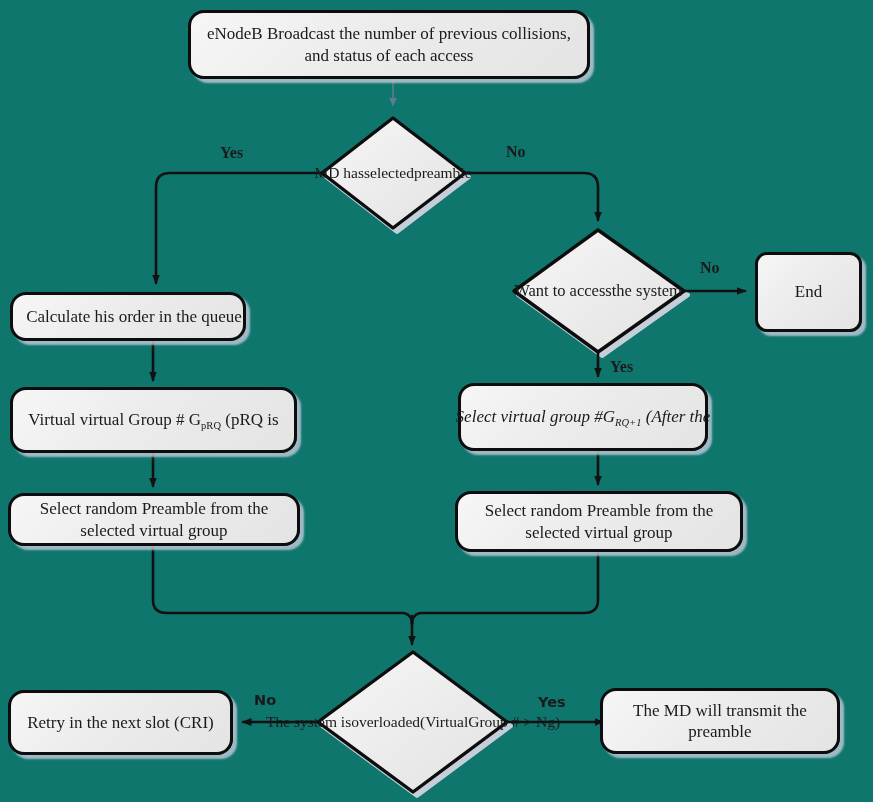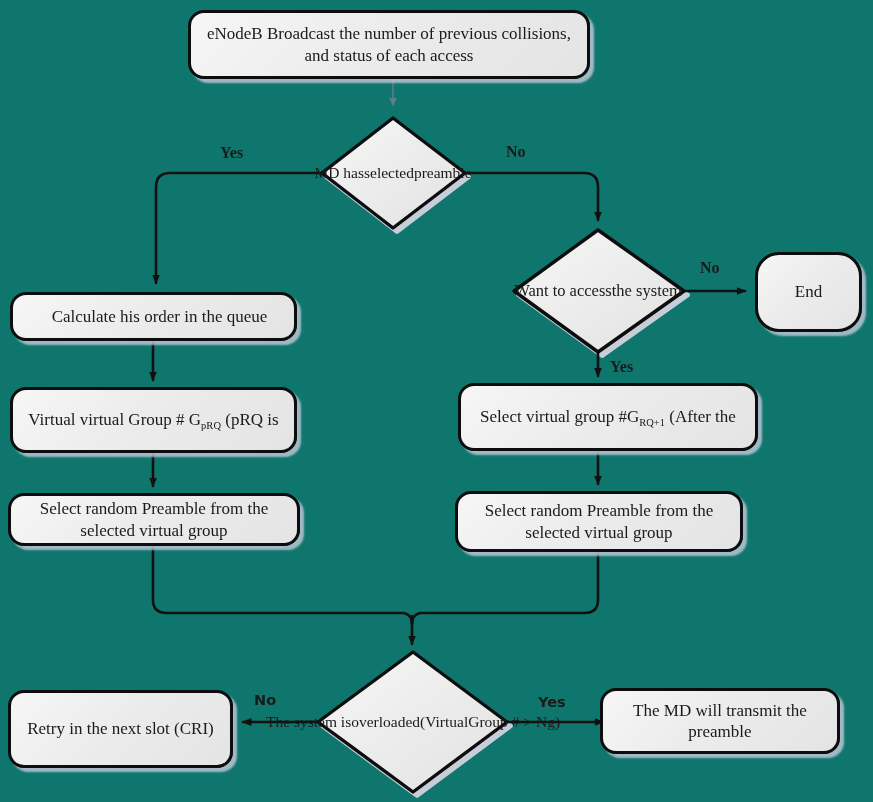--- a/index.html
+++ b/index.html
@@ -105,59 +105,59 @@
     </g>
   </svg>
 
   <div class="node" style="left:188px; top:10px; width:402px; height:69px;">
     <div class="txt">
       <div>eNodeB Broadcast the number of previous collisions,</div>
       <div>and status of each access</div>
     </div>
   </div>
 
-  <div class="node" style="left:10px; top:292px; width:287px; height:49px;padding-left:20px;">
+  <div class="node" style="left:10px; top:292px; width:236px; height:49px;padding-left:20px;">
     <div class="txt">
       <div>Calculate his order in the queue</div>
     </div>
   </div>
 
   <div class="node" style="left:10px; top:387px; width:287px; height:66px;">
     <div class="txt">
       <div><span>Virtual virtual Group # G</span><sub>pRQ</sub><span> (pRQ is</span></div>
     </div>
   </div>
 
   <div class="node" style="left:8px; top:493px; width:292px; height:53px;">
     <div class="txt">
       <div>Select random Preamble from the</div>
       <div>selected virtual group</div>
     </div>
   </div>
 
-  <div class="node" style="left:458px; top:383px; width:300px; height:68px;">
+  <div class="node" style="left:458px; top:383px; width:250px; height:68px;font-style:italic;">
     <div class="txt">
       <div><span>Select virtual group #G</span><sub>RQ+1</sub><span> (After the</span></div>
     </div>
   </div>
 
   <div class="node" style="left:455px; top:491px; width:288px; height:61px;">
     <div class="txt">
       <div>Select random Preamble from the</div>
       <div>selected virtual group</div>
     </div>
   </div>
 
-  <div class="node" style="left:755px; top:252px; width:107px; height:80px; border-radius:24px;">
+  <div class="node" style="left:755px; top:252px; width:107px; height:80px; border-radius:12px;">
     <div class="txt">
       <div>End</div>
     </div>
   </div>
 
-  <div class="node" style="left:8px; top:690px; width:225px; height:78px;">
+  <div class="node" style="left:8px; top:690px; width:225px; height:65px;">
     <div class="txt">
       <div>Retry in the next slot (CRI)</div>
     </div>
   </div>
 
   <div class="node" style="left:600px; top:688px; width:240px; height:66px;">
     <div class="txt">
       <div>The MD will transmit the</div>
       <div>preamble</div>
     </div>

